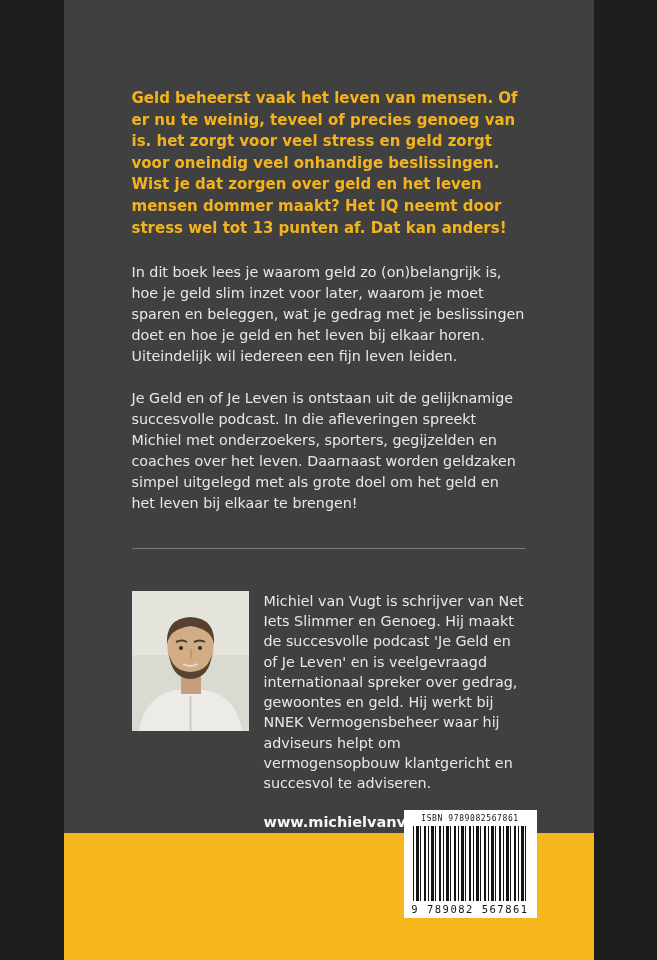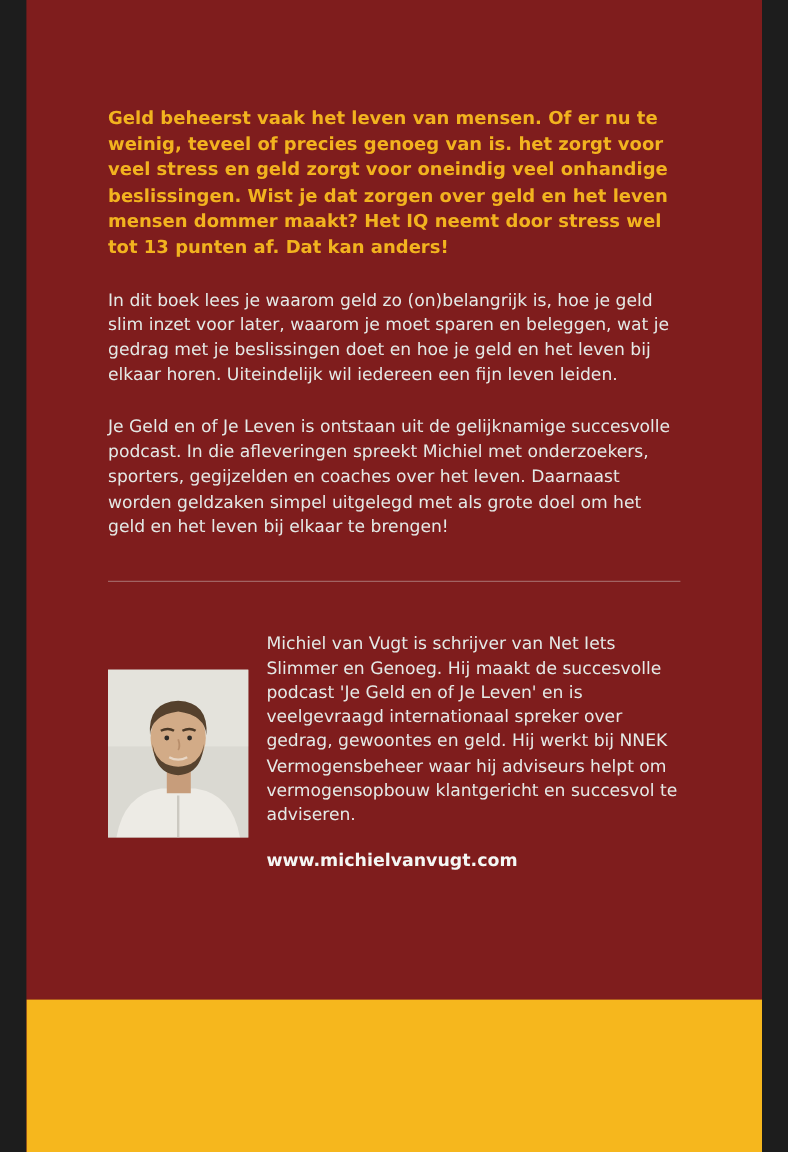--- a/index.html
+++ b/index.html
@@ -2,24 +2,24 @@
 <html><head>
 <meta charset="utf-8">
 <style>
   html, body {
     margin: 0;
     padding: 0;
     background: #1d1d1d;
   }
   .page {
     position: relative;
-    width: 613px;
+    width: 530px;
     height: 960px;
     margin: 0 auto;
-    background: #7f1d1d;
+    background: #404040;
     overflow: hidden;
     font-family: "DejaVu Sans", "Liberation Sans", sans-serif;
   }
   .content {
     position: absolute;
     left: 68px;
     right: 68px;
     top: 88px;
   }
   .intro {
@@ -36,21 +36,21 @@
     margin: 0 0 22px 0;
   }
   .divider {
     border: none;
     border-top: 1px solid rgba(226, 233, 228, 0.35);
     margin: 34px 0 42px 0;
   }
   .author-row {
     display: flex;
     gap: 15px;
-    align-items: center;
+    align-items: flex-start;
   }
   .photo {
     width: 117px;
     height: 140px;
     flex: 0 0 auto;
     overflow: hidden;
     background: #d8d7d0;
   }
   .photo svg { display: block; width: 100%; height: 100%; }
   .author-text {
@@ -166,14 +166,19 @@
       <div class="author-text">
         <p class="author-bio">Michiel van Vugt is schrijver van Net Iets Slimmer en Genoeg. Hij maakt de succesvolle podcast 'Je Geld en of Je Leven' en is veelgevraagd internationaal spreker over gedrag, gewoontes en geld. Hij werkt bij NNEK Vermogensbeheer waar hij adviseurs helpt om vermogensopbouw klantgericht en succesvol te adviseren.</p>
         <p class="website">www.michielvanvugt.com</p>
       </div>
 
     </div>
   </div>
 
   <div class="footer-band"></div>
 
+  <div class="barcode-box">
+    <div class="isbn-label">ISBN 9789082567861</div>
+    <div class="bars"></div>
+    <div class="barcode-number">9 789082 567861</div>
+  </div>
 
 </div>
 
 </body></html>

